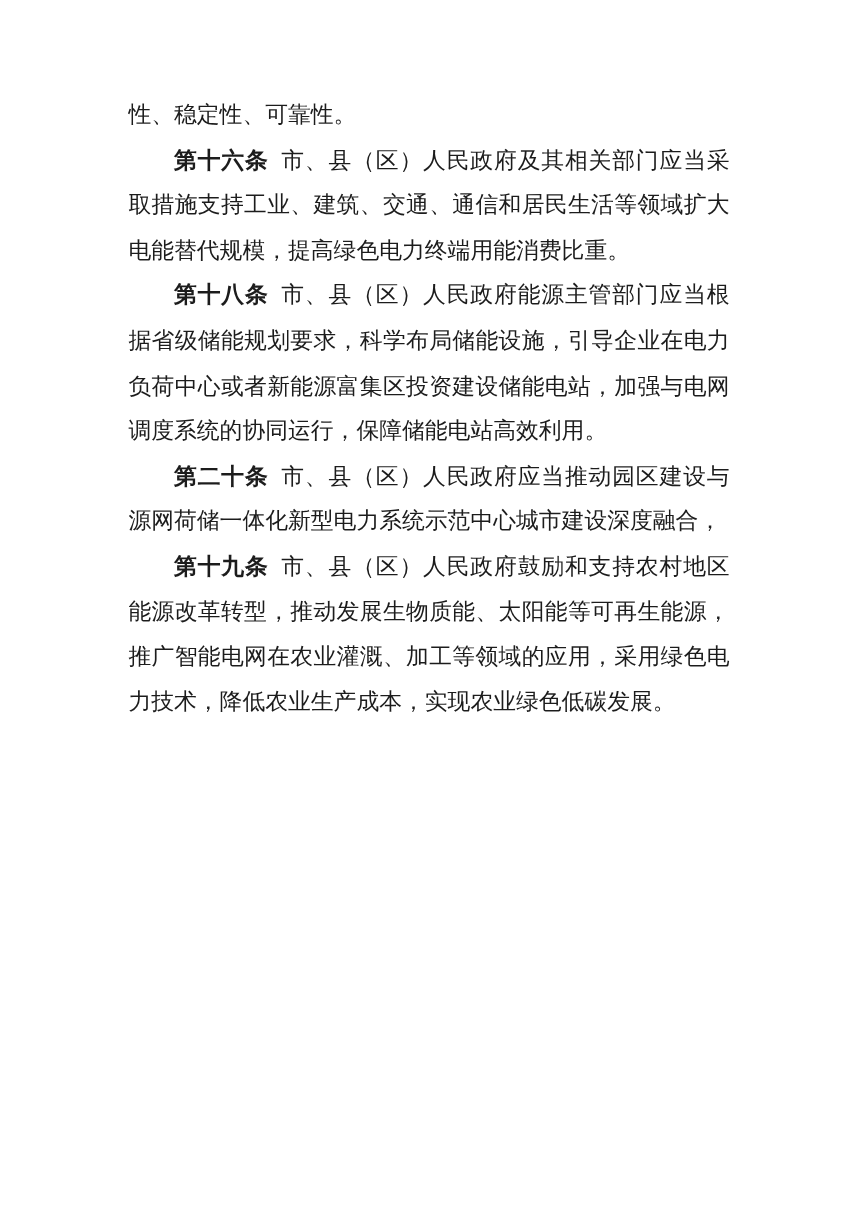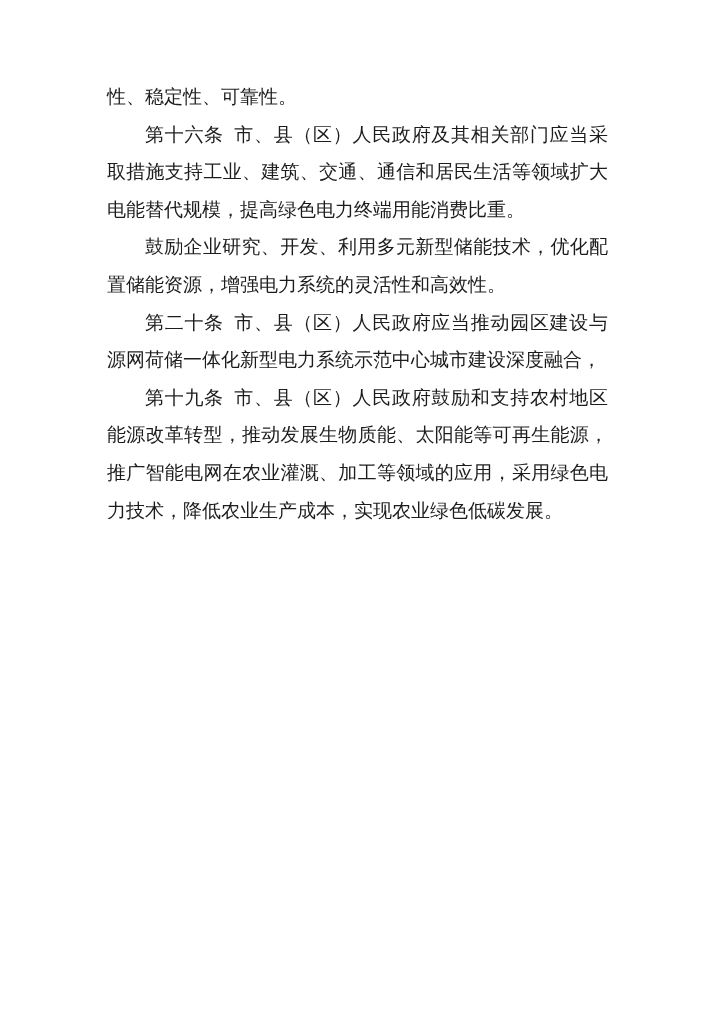--- a/index.html
+++ b/index.html
@@ -29,28 +29,28 @@
   .text-block p {
     margin: 0;
     padding: 0;
     text-indent: 2em;
     word-break: normal;
   }
   .text-block p.no-indent {
     text-indent: 0;
   }
   .article-label {
-    font-weight: normal;
+    font-weight: bold;
     margin-right: 0.55em;
   }
 </style>
 </head>
 <body>
 
 <div class="page">
   <div class="text-block" style="color: rgb(28, 28, 28);">
       <p class="no-indent">性、稳定性、可靠性。</p>
       <p><span class="article-label">第十六条</span>市、县（区）人民政府及其相关部门应当采取措施支持工业、建筑、交通、通信和居民生活等领域扩大电能替代规模，提高绿色电力终端用能消费比重。</p>
-      <p>鼓励企业研究、开发、利用多元新型储能技术，优化配置储能资源，增强电力系统的灵活性和高效性。</p>
+      <p><span class="article-label">第十八条</span>市、县（区）人民政府能源主管部门应当根据省级储能规划要求，科学布局储能设施，引导企业在电力负荷中心或者新能源富集区投资建设储能电站，加强与电网调度系统的协同运行，保障储能电站高效利用。</p>
       <p><span class="article-label">第二十条</span>市、县（区）人民政府应当推动园区建设与源网荷储一体化新型电力系统示范中心城市建设深度融合，</p>
       <p><span class="article-label">第十九条</span>市、县（区）人民政府鼓励和支持农村地区能源改革转型，推动发展生物质能、太阳能等可再生能源，推广智能电网在农业灌溉、加工等领域的应用，采用绿色电力技术，降低农业生产成本，实现农业绿色低碳发展。</p>
     </div>
 </div>
 
 </body></html>

